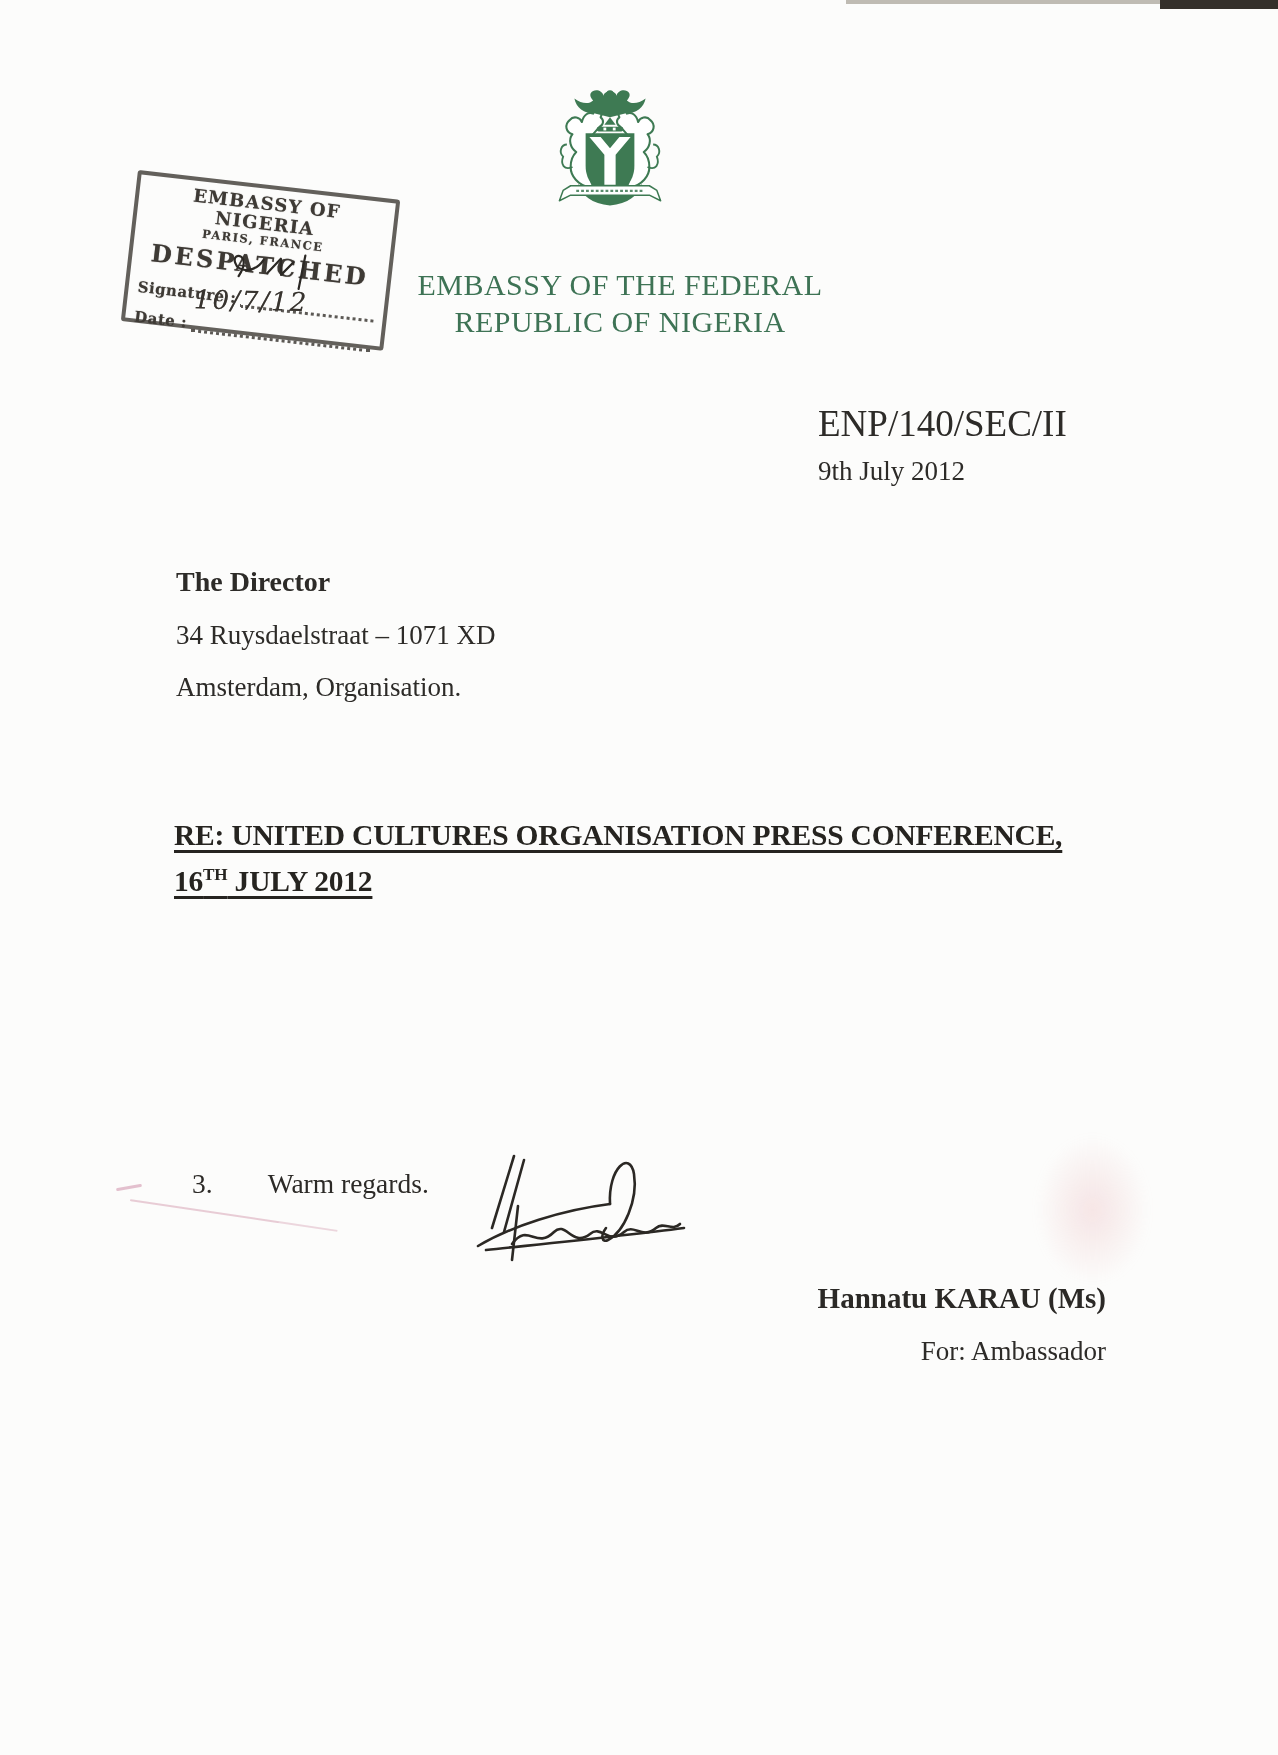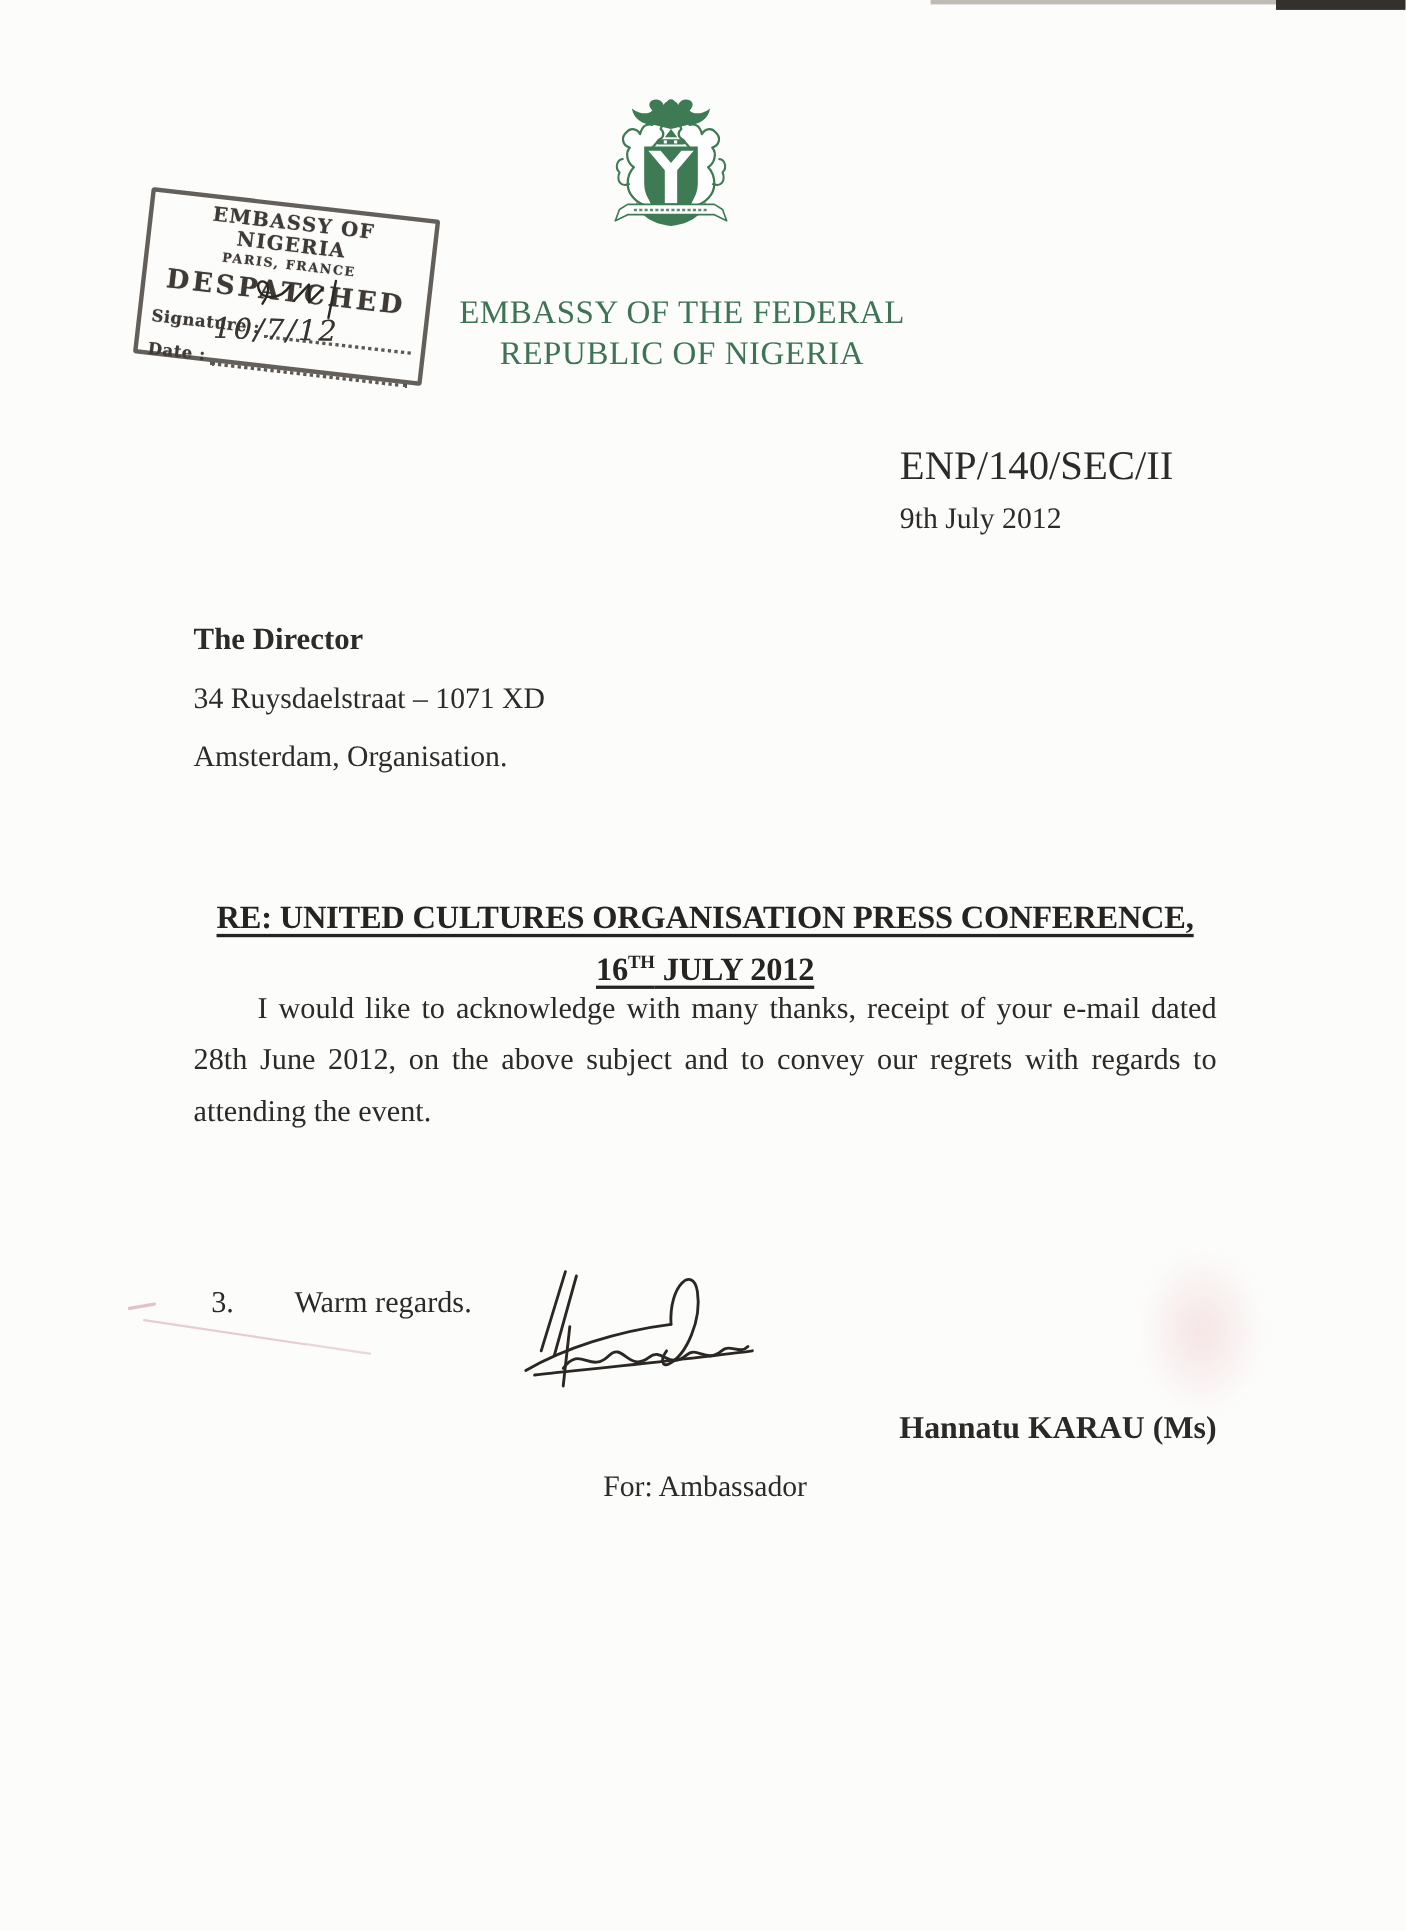--- a/index.html
+++ b/index.html
@@ -59,39 +59,39 @@
 
   
   .ref   { position:absolute; left:818px; top:402px; font-size:37px; }
   .rdate { position:absolute; left:818px; top:456px; font-size:27px; }
 
   
   .recipient { position:absolute; left:176px; top:556px; font-size:27px; line-height:52.5px; }
   .recipient .r0 { font-weight:bold; font-size:28px;font-family:Liberation Serif, serif; }
 
   
-  .subject { position:absolute; left:174px; top:816px; width:934px; text-align:center;
+  .subject { position:absolute; left:174px; top:816px; width:934px; text-align:left;
     font-weight:bold; font-size:29.5px; line-height:39px; letter-spacing:-0.2px; color:#262420; }
   .u { text-decoration:underline; text-decoration-thickness:2.5px; text-underline-offset:5px; }
   .subject sup { font-size:.58em; vertical-align:super; }
 
   
   .para { position:absolute; left:176px; width:930px; font-size:27.5px; line-height:47px;
     text-align:justify; color:#2c2a27; }
   .p1 { top:892px; text-indent:58px; }
   .p2 { top:1056px; }
   .p3 { top:1160px; padding-left:16px; }
   .pnum2 { margin-right:24px; }
   .pnum3 { margin-right:55px; }
 
   
   .sig-svg { position:absolute; left:462px; top:1148px; width:235px; height:138px; }
   .signame { position:absolute; left:176px; top:1282px; width:930px; text-align:right;
     font-weight:bold; font-size:29px; color:#2b2926; }
-  .sigfor  { position:absolute; left:176px; top:1336px; width:930px; text-align:center;
+  .sigfor  { position:absolute; left:176px; top:1336px; width:930px; text-align:right;
     font-size:27px; }
 
   svg .ink { stroke:#2b2824; fill:none; stroke-linecap:round; stroke-linejoin:round; }
 </style>
 </head>
 <body>
 
 <div class="page">
 
   <div class="scan-top-line"></div>
@@ -167,21 +167,20 @@
     <div>Amsterdam, Organisation.</div>
   </div>
 
   <div class="subject">
     <div><span class="u">RE: UNITED CULTURES ORGANISATION PRESS CONFERENCE,</span></div>
     <div>
       <span class="u"><span>16</span><sup>TH</sup><span> JULY 2012</span></span>
     </div>
   </div>
 
-  <div class="para p1">I would like to acknowledge with many thanks, receipt of your e-mail dated 28th June 2012, on the above subject and to convey our regrets with regards to attending the event.</div>
   <div class="para p3">
     <span class="pnum3">3.</span><span>Warm regards.</span>
   </div>
 
   <svg class="sig-svg" viewBox="0 0 235 138">
     <path class="ink" d="M30,80 L52,8" stroke-width="2.6"></path>
     <path class="ink" d="M42,84 L62,12" stroke-width="2.6"></path>
     <path class="ink" d="M56,58 L50,112" stroke-width="2.6"></path>
     <path class="ink" d="M16,98 C50,78 100,62 148,56" stroke-width="2.6"></path>
     <path class="ink" d="M148,56 C146,20 168,2 172,26 C176,52 162,84 146,92 C140,95 138,88 144,80" stroke-width="2.6"></path>

